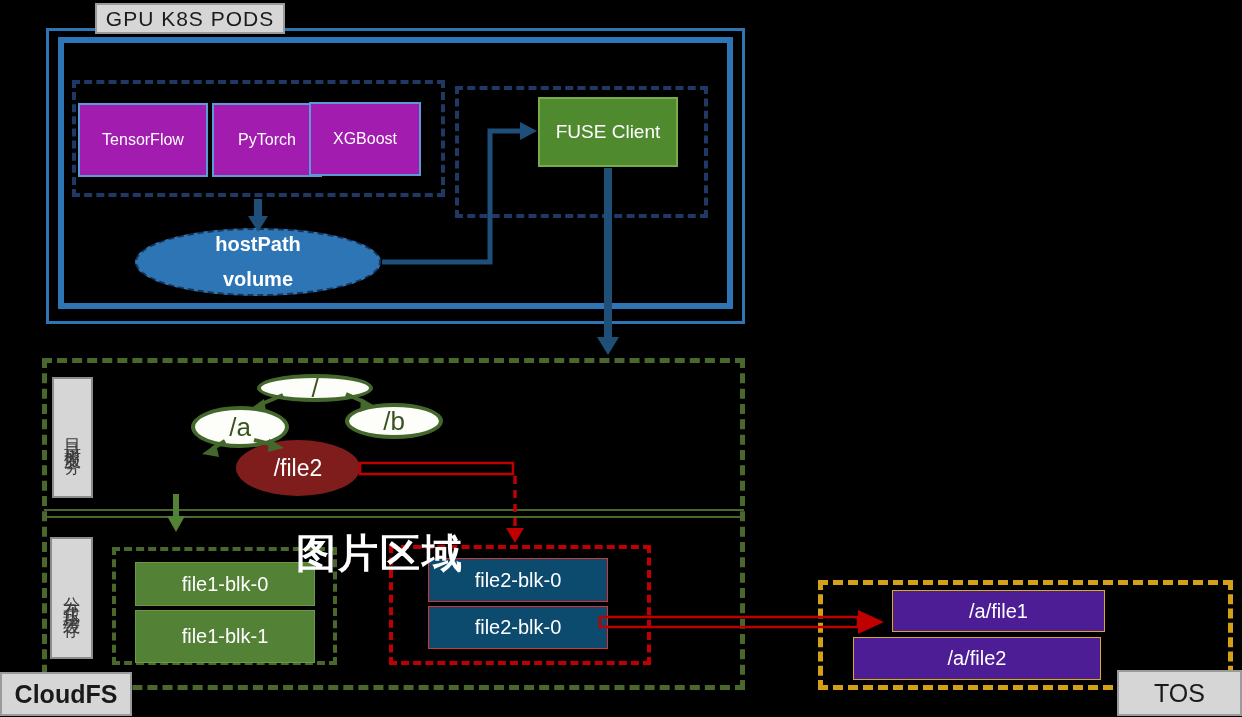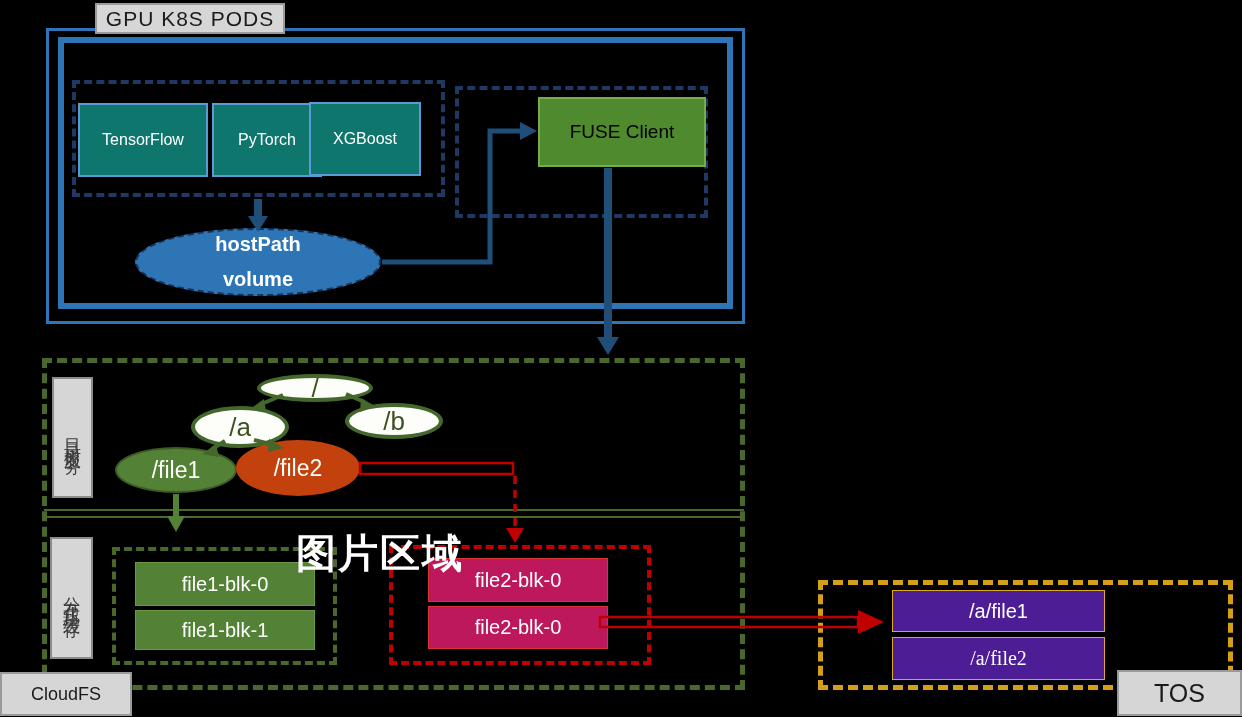--- a/index.html
+++ b/index.html
@@ -4,36 +4,36 @@
 <style>
   html,body{margin:0;padding:0;background:#000;}
   .canvas{position:relative;width:1242px;height:717px;background:#000;overflow:hidden;
           font-family:"Liberation Sans", sans-serif;}
   .abs{position:absolute;box-sizing:border-box;}
 
   
   .grey-tag{background:#D6D6D6;border:2px solid #9a9a9a;color:#1a1a1a;
             display:flex;align-items:center;justify-content:center;z-index:30;}
   .pods-label{left:95px;top:3px;width:190px;height:31px;font-size:21px;letter-spacing:1px;}
-  .cloudfs-label{left:0;top:672px;width:132px;height:44px;font-size:18px;}
+  .cloudfs-label{left:0;top:672px;width:132px;height:44px;font-size:25px;font-weight:bold;}
   .tos-label{left:1117px;top:670px;width:125px;height:46px;font-size:25px;}
 
   
   .blue-outer{left:46px;top:28px;width:699px;height:296px;border:3px solid #2E75B6;z-index:2;}
   .blue-inner{left:58px;top:37px;width:675px;height:272px;border:6px solid #2E75B6;z-index:2;}
   .navy-dashed{border:4px dashed #1F3864;z-index:3;}
   .fw-group{left:72px;top:80px;width:373px;height:117px;}
   .fuse-group{left:455px;top:86px;width:253px;height:132px;}
-  .blue-node{background:#0f766e;border:2px solid #5B9BD5;color:#fff;font-size:16px;
+  .blue-node{background:#a21caf;border:2px solid #5B9BD5;color:#fff;font-size:16px;
              display:flex;align-items:center;justify-content:center;z-index:4;}
   .fw-tf{left:78px;top:103px;width:130px;height:74px;}
   .fw-pt{left:212px;top:103px;width:110px;height:74px;}
   .fw-xg{left:309px;top:102px;width:112px;height:74px;}
-  .fuse-node{left:538px;top:97px;width:168px;height:70px;background:#4F8A2F;
-             border:2px solid #76AD4B;color:#000000;font-size:19px;
+  .fuse-node{left:538px;top:97px;width:140px;height:70px;background:#4F8A2F;
+             border:2px solid #76AD4B;color:#ffffff;font-size:19px;
              display:flex;align-items:center;justify-content:center;z-index:4;}
   .hostpath{left:135px;top:228px;width:246px;height:68px;border-radius:50%;
             background:#2E75B6;border:2px dashed #17375E;color:#fff;font-size:20px;font-weight:600;
             display:flex;flex-direction:column;align-items:center;justify-content:center;
             line-height:1.15;z-index:4;text-align:center;gap:12px;}
 
   
   .green-outer{left:42px;top:358px;width:703px;height:332px;border:5px dashed #4A682B;z-index:2;}
   .divider{left:44px;top:509px;width:700px;height:9px;border-top:2px solid #4A682B;
            border-bottom:2px solid #4A682B;z-index:2;}
@@ -43,37 +43,37 @@
   .vlabel-tree{left:52px;top:377px;width:41px;height:121px;}
   .vlabel-cache{left:50px;top:537px;width:43px;height:122px;}
 
   .ellipse{border-radius:50%;display:flex;align-items:center;justify-content:center;z-index:5;}
   .node-white{background:#fdfdfa;border:4px solid #44682c;color:#3a5323;font-size:26px;}
   .node-root{left:257px;top:374px;width:116px;height:28px;}
   .node-a{left:191px;top:406px;width:98px;height:42px;}
   .node-b{left:345px;top:403px;width:98px;height:36px;}
   .node-file1{left:115px;top:447px;width:122px;height:46px;background:#538135;
               border:2px solid #3f5c26;color:#fff;font-size:23px;}
-  .node-file2{left:236px;top:440px;width:124px;height:56px;background:#c2410c;color:#fff;font-size:23px;}
+  .node-file2{left:236px;top:440px;width:124px;height:56px;background:#7f1d1d;color:#fff;font-size:23px;}
 
   .green-dashed-box{left:112px;top:547px;width:225px;height:118px;border:4px dashed #4A682B;z-index:3;}
   .red-dashed-box{left:389px;top:545px;width:262px;height:120px;border:4px dashed #C00000;z-index:3;}
   .block{color:#fff;font-size:20px;display:flex;align-items:center;justify-content:center;z-index:4;}
   .block-green{background:#538135;border:1px solid #6a9a44;}
-  .block-red{background:#be185d;border:1px solid #d93434;}
+  .block-red{background:#0c4a6e;border:1px solid #d93434;}
   .f1b0{left:135px;top:562px;width:180px;height:44px;}
-  .f1b1{left:135px;top:610px;width:180px;height:40px;}
+  .f1b1{left:135px;top:610px;width:180px;height:53px;}
   .f2b0{left:428px;top:558px;width:180px;height:44px;}
   .f2b1{left:428px;top:606px;width:180px;height:43px;}
 
   
   .gold-dashed-box{left:818px;top:580px;width:415px;height:110px;border:5px dashed #D4A017;z-index:2;}
   .block-gold{background:#4c1d95;border:1px solid #DBAA1E;}
   .tos1{left:892px;top:590px;width:213px;height:42px;}
-  .tos2{left:892px;top:637px;width:213px;height:43px;font-family:Liberation Serif, serif;}
+  .tos2{left:853px;top:637px;width:248px;height:43px;}
 
   .connectors{position:absolute;left:0;top:0;width:1242px;height:717px;z-index:10;pointer-events:none;}
 
   .watermark{left:296px;top:526px;font-size:40px;font-weight:bold;color:#fff;
              letter-spacing:2px;z-index:40;white-space:nowrap;}
 </style>
 </head>
 <body>
 
 <div class="canvas">
@@ -96,21 +96,20 @@
   </div>
 
   <div class="abs green-outer"></div>
   <div class="abs divider"></div>
   <div class="abs vlabel vlabel-tree">目录树服务</div>
   <div class="abs vlabel vlabel-cache">分布式块缓存</div>
 
   <div class="abs ellipse node-white node-root">/</div>
   <div class="abs ellipse node-white node-a">/a</div>
   <div class="abs ellipse node-white node-b">/b</div>
-  <div class="abs ellipse node-file1">/file1</div>
   <div class="abs ellipse node-file2">/file2</div>
 
   <div class="abs green-dashed-box"></div>
   <div class="abs block block-green f1b0">file1-blk-0</div>
   <div class="abs block block-green f1b1">file1-blk-1</div>
 
   <div class="abs red-dashed-box"></div>
   <div class="abs block block-red f2b0">file2-blk-0</div>
   <div class="abs block block-red f2b1">file2-blk-0</div>
 

